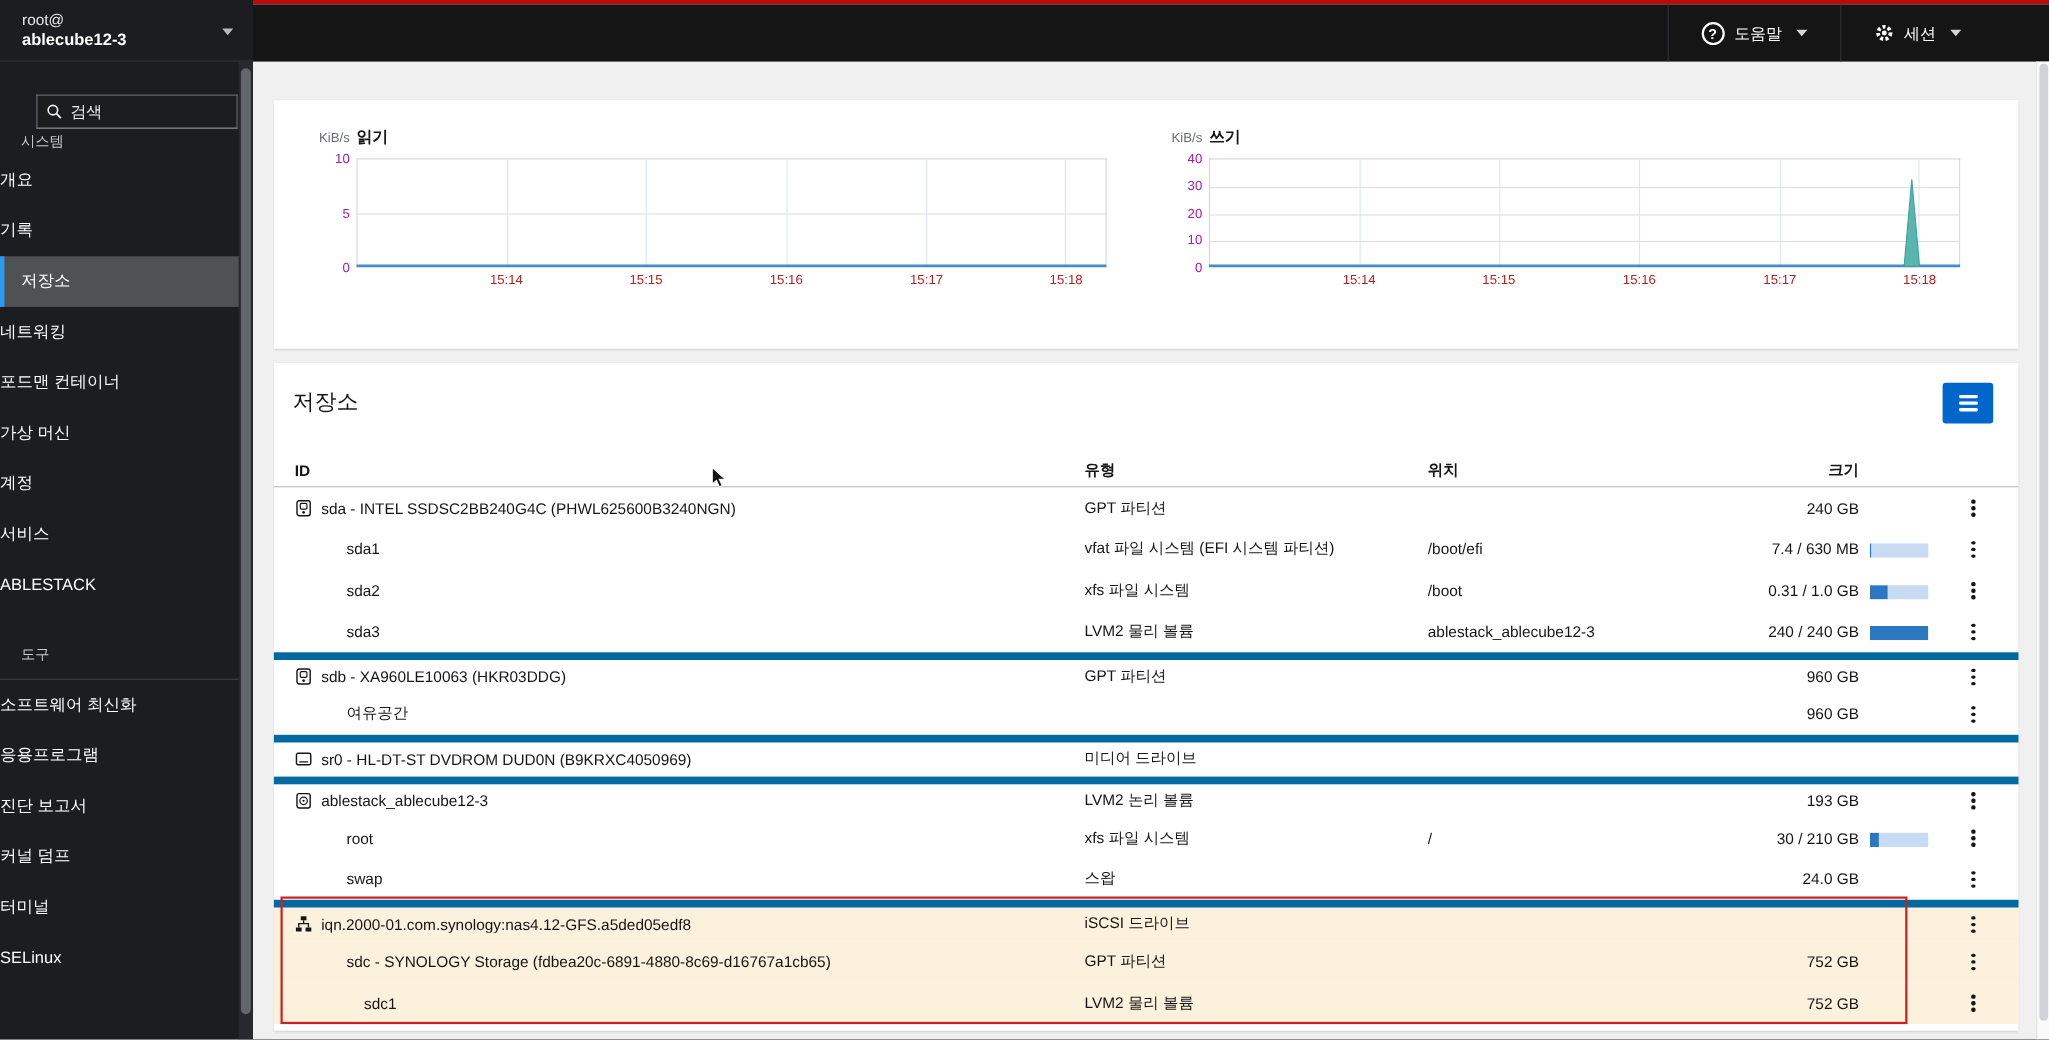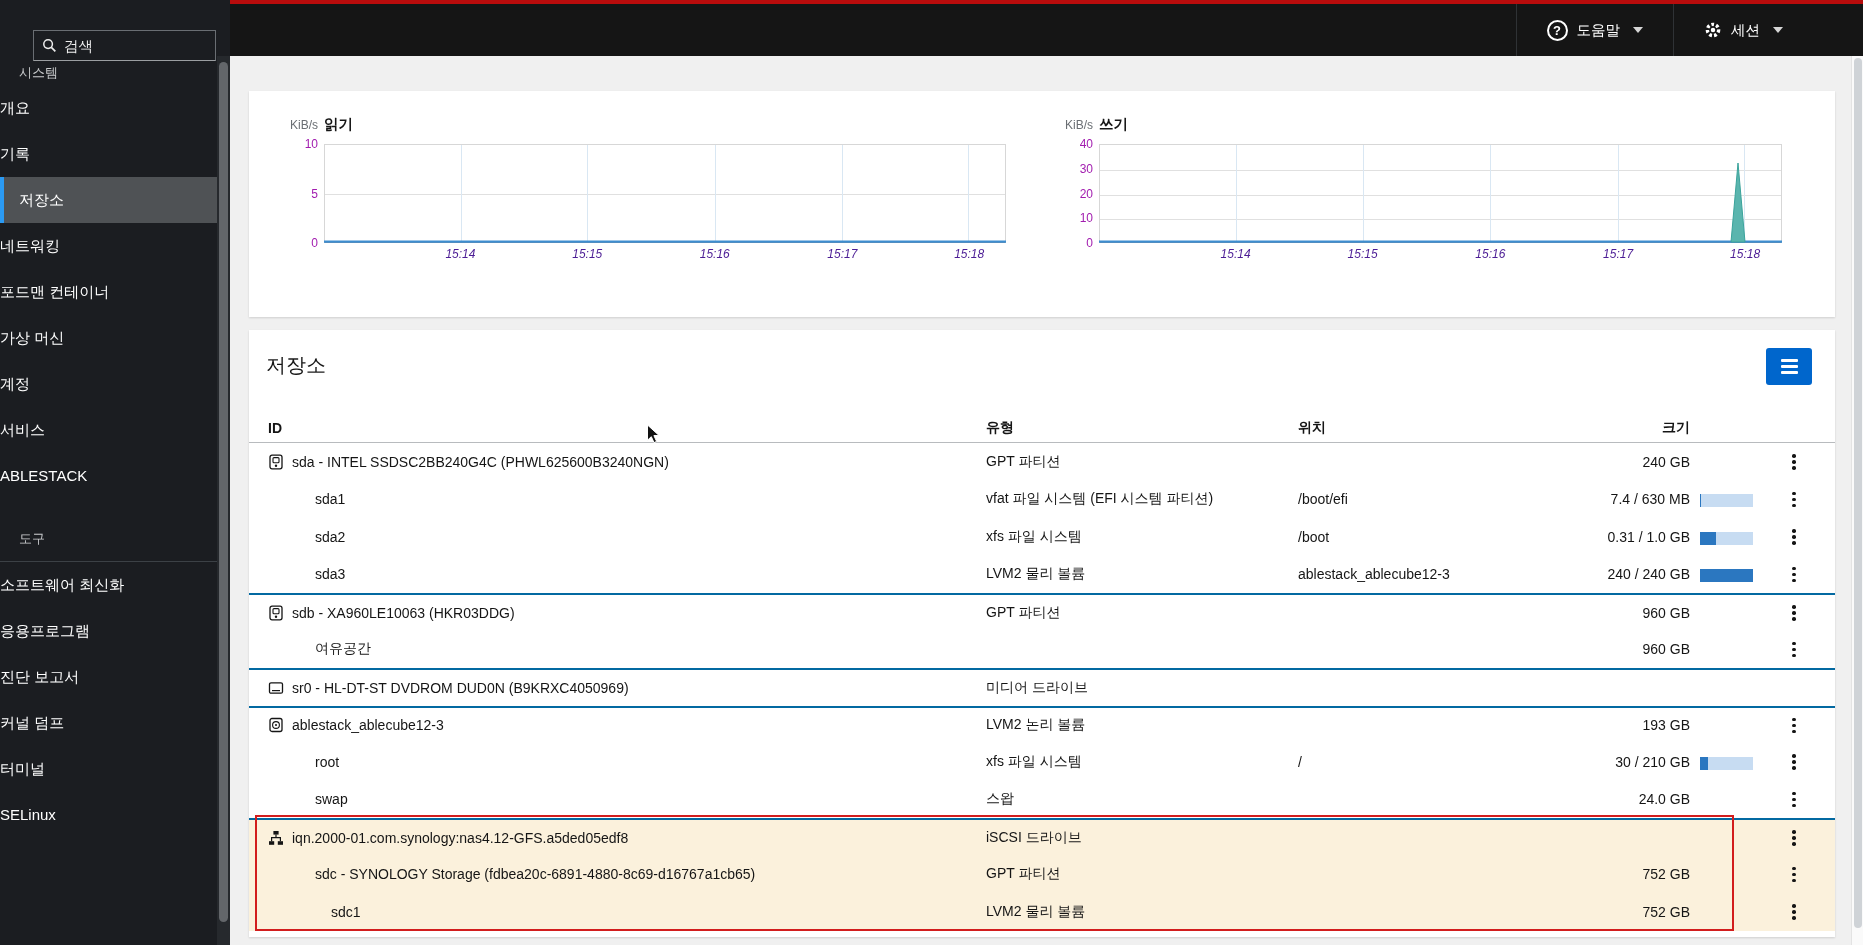--- a/index.html
+++ b/index.html
@@ -49,32 +49,32 @@
   .chart.c1 { left:75px;  width:682px; }
   .chart.c2 { left:850px; width:683px; }
   .plot { position:absolute; inset:0; border:1px solid #d7d7d7; border-bottom:1px solid #8a8d90; }
   .hgl { position:absolute; left:0; right:0; height:1px; background:#e0e0e0; }
   .vgl { position:absolute; top:0; bottom:0; width:1px; background:#d9e7f3; }
   .chart svg.series { position:absolute; left:0; top:0; }
   .chart-title { position:absolute; top:-29px; left:-34px; white-space:nowrap; display:flex; align-items:baseline; gap:6px; }
   .chart-unit { font-size:12px; color:#6a6e73; }
   .chart-name { font-size:14.5px; font-weight:600; color:#151515; }
   .ytick { position:absolute; left:-46px; width:40px; text-align:right; font-size:12px; color:#a21caf; }
-  .xtick { position:absolute; top:103px; transform:translateX(-50%); font-size:12px; color:#4c1d95; white-space:nowrap;font-style:italic; }
+  .xtick { position:absolute; top:103px; transform:translateX(-50%); font-size:12px; color:#b91c1c; white-space:nowrap; }
 
   
   .stor-title { padding:22px 0 0 17px; font-size:20px; font-weight:500; color:#151515; height:50px; }
   .menu-btn { position:absolute; top:18px; right:23px; width:46px; height:37px; background:#0066cc; border:none; border-radius:3px; cursor:pointer; display:flex; flex-direction:column; align-items:center; justify-content:center; gap:3.5px; }
   .menu-btn i { display:block; width:17px; height:2.5px; background:#fff; border-radius:1px; }
 
   .tgrid { display:grid; grid-template-columns:718px 312px 240px 162px 78px 57px; padding-left:19px; align-items:center; }
   .thead { margin-top:33px; height:30px; border-bottom:1px solid #b8bbbe; font-weight:700; font-size:14px; color:#151515; }
   .rows { position:relative; }
   .trow { height:37.5px; font-size:14px; color:#151515; cursor:pointer; }
-  .trow.gstart { border-top:2px solid #0369a1; }
+  .trow.gstart { border-top:7px solid #0369a1; }
   .trow.hl { background:#fbf1dc; }
   .c { overflow:hidden; white-space:nowrap; }
   .cid { display:flex; align-items:center; }
   .cid.ind0 { padding-left:0; }
   .cid.ind1 { padding-left:47px; }
   .cid.ind2 { padding-left:63px; }
   .ricon { display:inline-flex; width:16px; margin-right:8px; flex:none; }
   .csize { text-align:right; padding-right:10px; }
   .ubar { display:inline-block; width:53px; height:13px; background:#c7dcf2; overflow:hidden; vertical-align:middle; }
   .ufill { display:block; height:100%; background:#2b77c0; }
@@ -102,20 +102,25 @@
       <svg width="18" height="18" viewBox="0 0 16 16">
         <circle cx="8" cy="8" r="5" fill="none" stroke="#fff" stroke-width="3" stroke-dasharray="2.4 1.9"></circle>
         <circle cx="8" cy="8" r="2" fill="#fff"></circle>
       </svg>
       <span>세션</span>
       <span class="caret"></span>
     </div>
   </div>
 
   <div class="sidebar">
+    <div class="hostblock">
+      <div class="host-user">root@</div>
+      <div class="host-name">ablecube12-3</div>
+      <span class="caret host-caret"></span>
+    </div>
     <div class="searchbox">
       <svg width="15" height="15" viewBox="0 0 16 16">
         <circle cx="6.5" cy="6.5" r="4.6" fill="none" stroke="#ededed" stroke-width="1.6"></circle>
         <line x1="10" y1="10" x2="14.2" y2="14.2" stroke="#ededed" stroke-width="1.8"></line>
       </svg>
       <input type="text" placeholder="검색" style="">
     </div>
     <div class="nav">
       <div class="sect1">
         <div class="sect-title">시스템</div>

